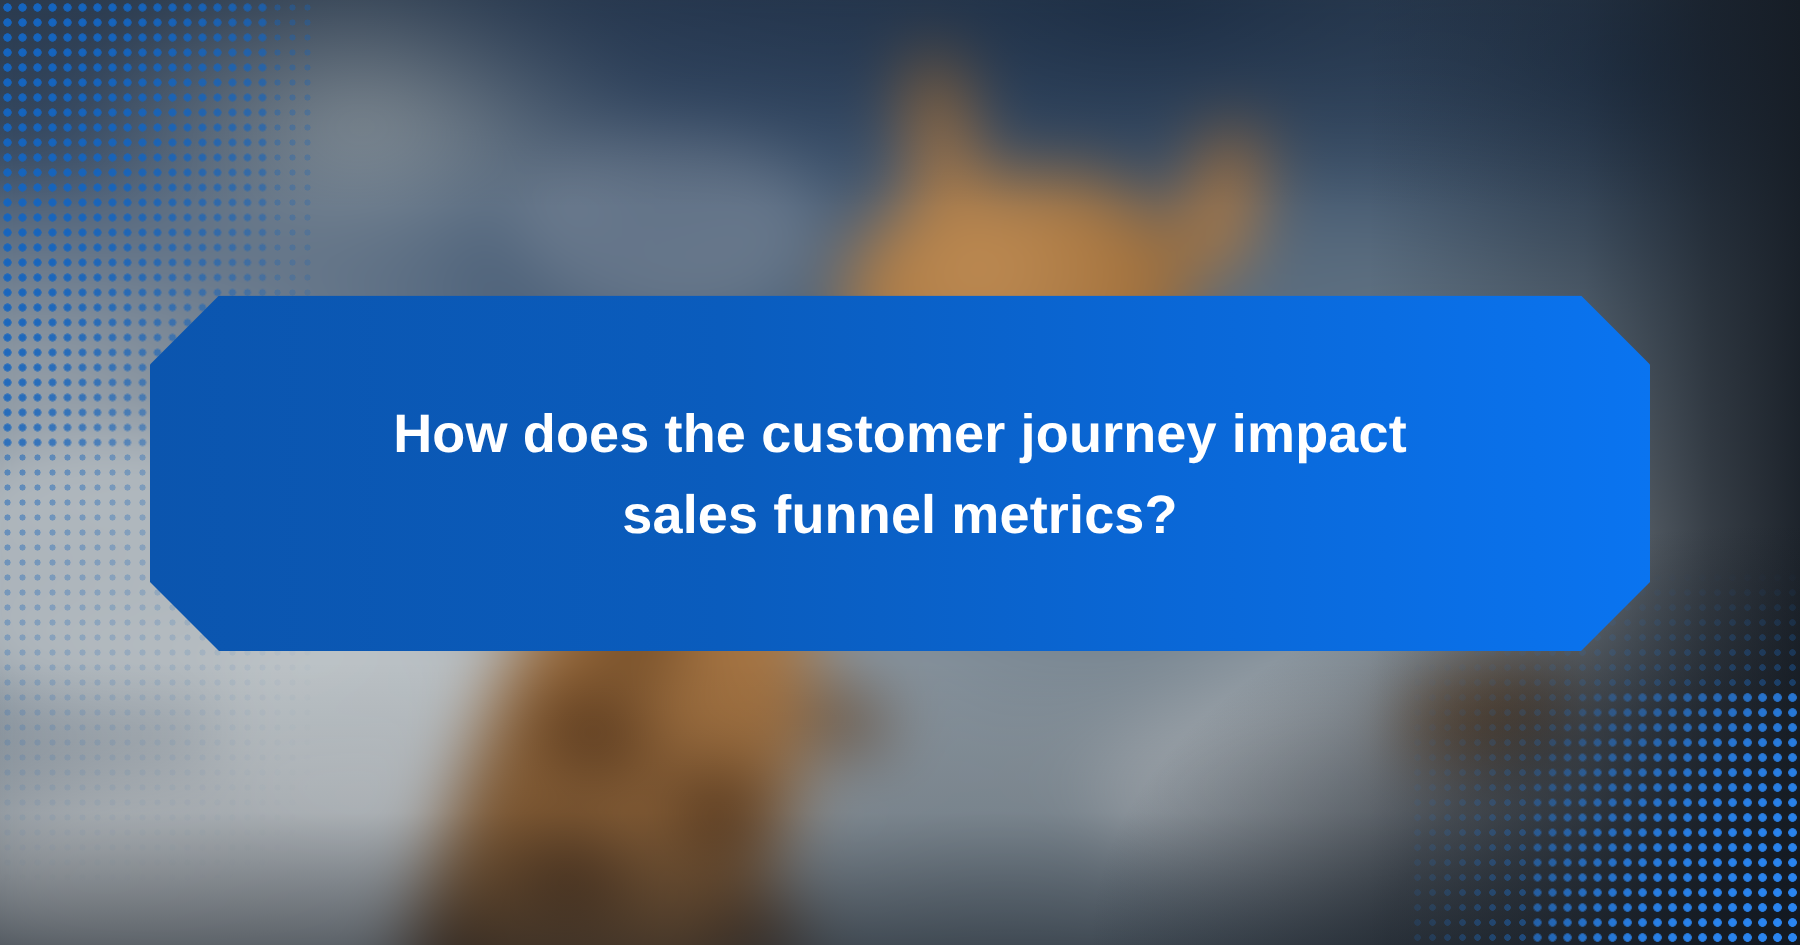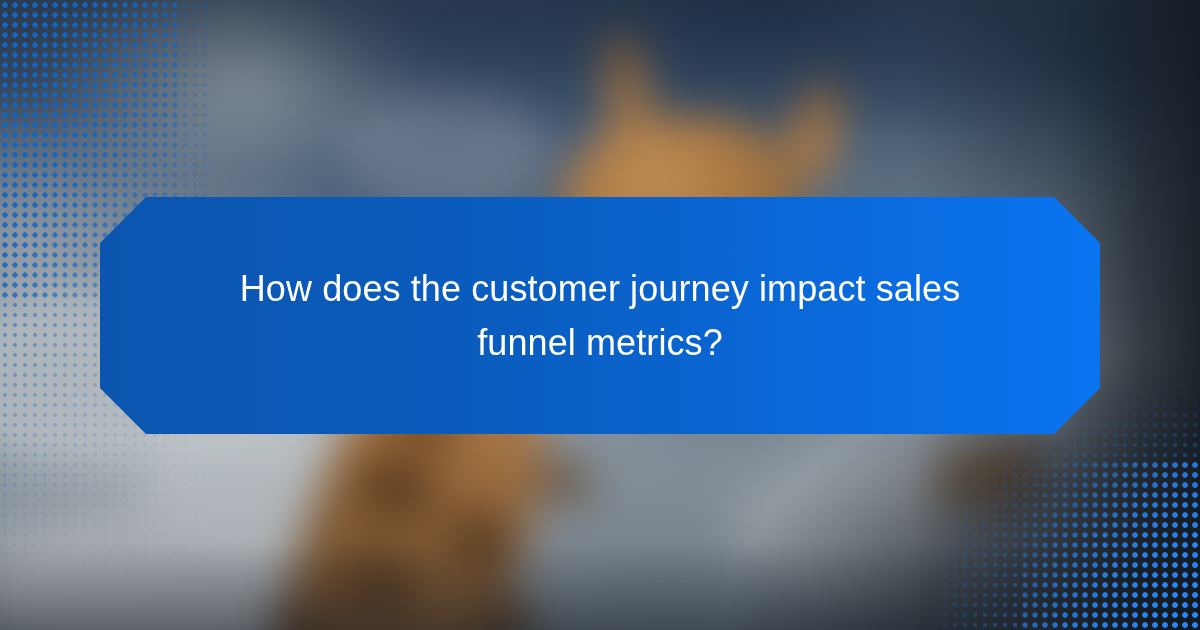--- a/index.html
+++ b/index.html
@@ -214,21 +214,21 @@
     align-items: center;
     justify-content: center;
   }
 
   .headline {
     margin: 17px;
     padding: 0 86px;
     color: #ffffff;
     font-size: 36px;
     line-height: 1.48;
-    font-weight: 400;
+    font-weight: 700;
     text-align: center;
     letter-spacing: .1px;
     max-width: 760px;
   }
 </style>
 </head>
 <body>
 
 <div id="card">
 

